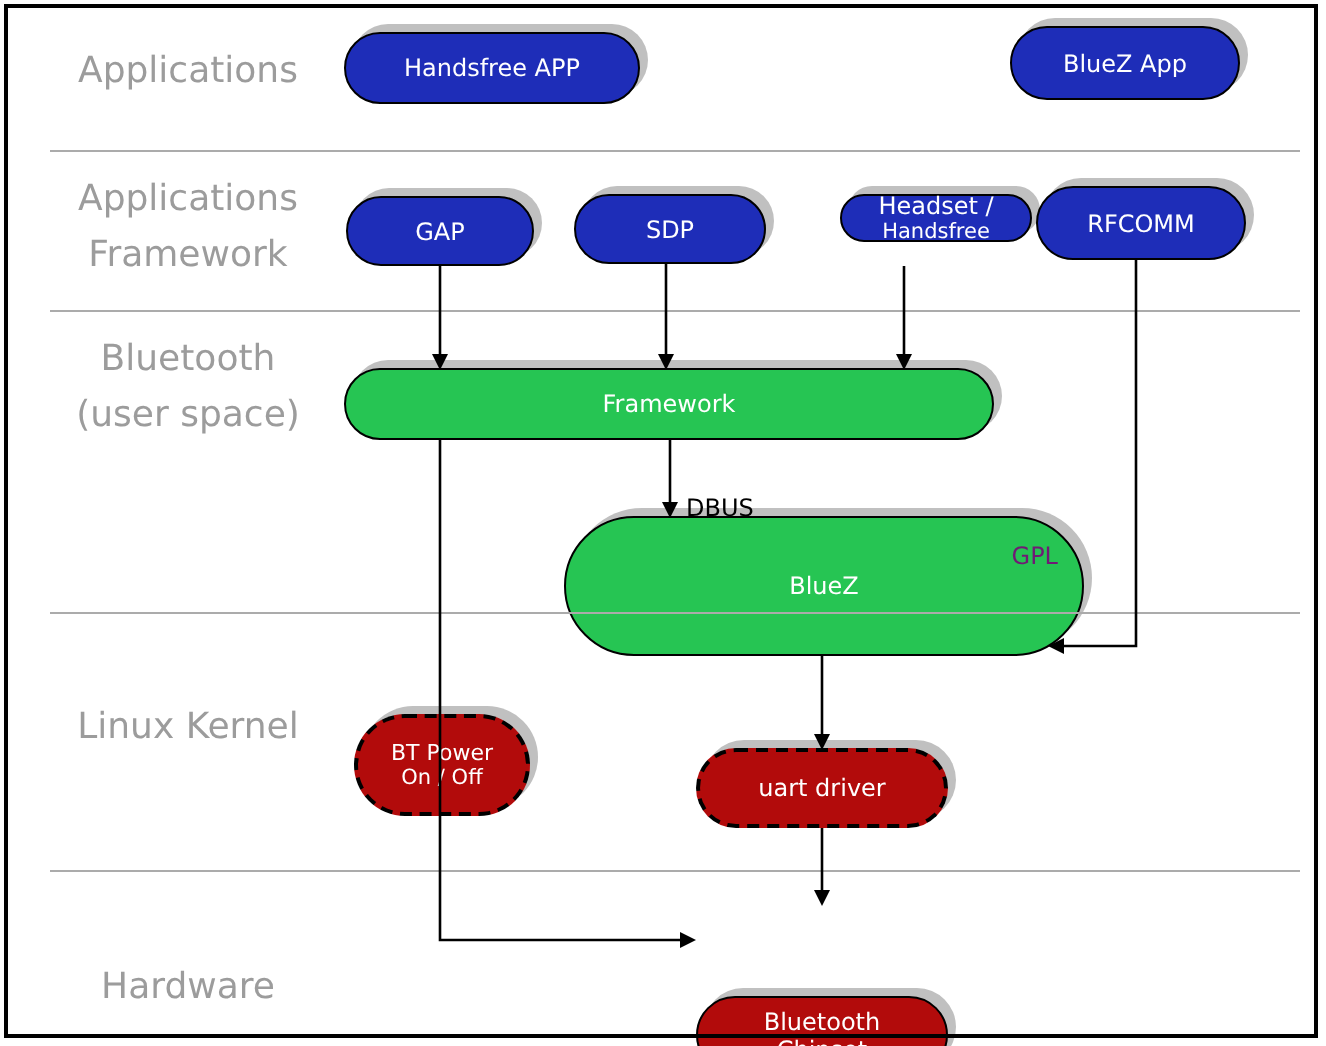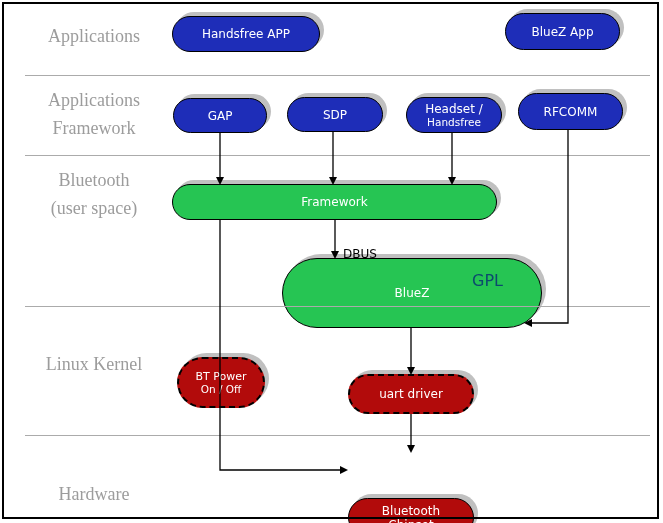--- a/index.html
+++ b/index.html
@@ -7,21 +7,21 @@
     position:relative;width:663px;height:523px;background:#ffffff;
     font-family:"DejaVu Sans",sans-serif;overflow:hidden;
   }
   .frame{
     position:absolute;left:2px;top:2px;width:657px;height:517px;
     border:2px solid #000;box-sizing:border-box;pointer-events:none;
   }
   
   .layer-label{
     position:absolute;left:10px;width:168px;text-align:center;
-    color:#9c9c9c;font-size:18px;line-height:28px;font-family:Liberation Serif, serif;
+    color:#9c9c9c;font-size:18px;line-height:28px;
   }
   #ll-apps{top:22px;}
   #ll-appfw{top:86px;}
   #ll-libs{top:166px;}
   #ll-kernel{top:350px;}
   #ll-hw{top:464px;margin-top:16px;}
   
   .pill{
     position:absolute;border-radius:999px;border:1.5px solid #000;
     box-sizing:border-box;display:flex;flex-direction:column;
@@ -32,29 +32,29 @@
   .pill .l1{font-size:12px;line-height:14px;}
   .pill .l2{font-size:10.5px;line-height:13px;}
   .blue{background:#1e2db8;}
   .green{background:#26c553;}
   .red{background:#b20b0b;}
   .dashed{border:2px dashed #000;}
   #n-settings{left:172px;top:16px;width:148px;height:36px;}
   #n-phone{left:505px;top:13px;width:115px;height:37px;}
   #n-gap{left:173px;top:98px;width:94px;height:35px;}
   #n-sdp{left:287px;top:97px;width:96px;height:35px;}
-  #n-headset{left:406px;top:97px;width:96px;height:36px;}
+  #n-headset{left:420px;top:97px;width:96px;height:24px;}
   #n-rfcomm{left:518px;top:93px;width:105px;height:37px;}
   #n-framework{left:172px;top:184px;width:325px;height:36px;}
   #n-bluez{left:282px;top:258px;width:260px;height:70px;}
   #n-btpower{left:177px;top:357px;width:88px;height:51px;}
   #n-uart{left:348px;top:374px;width:126px;height:40px;}
   #n-chipset{left:348px;top:452px;width:126px;height:39px;margin-top:46px;}
   #n-bluez .gpl{
-    position:absolute;right:38px;top:12px;color:#0c4a6e;font-size:16px;
+    position:absolute;right:12px;top:12px;color:#701a75;font-size:12px;
   }
   
   #dbus-label{
     position:absolute;left:343px;top:231px;color:#000;font-size:12px;margin-top:16px;
   }
   
   #overlay{
     position:absolute;left:0;top:0;z-index:5;pointer-events:none;
   }
   .divider{stroke:#ababab;stroke-width:1;}

